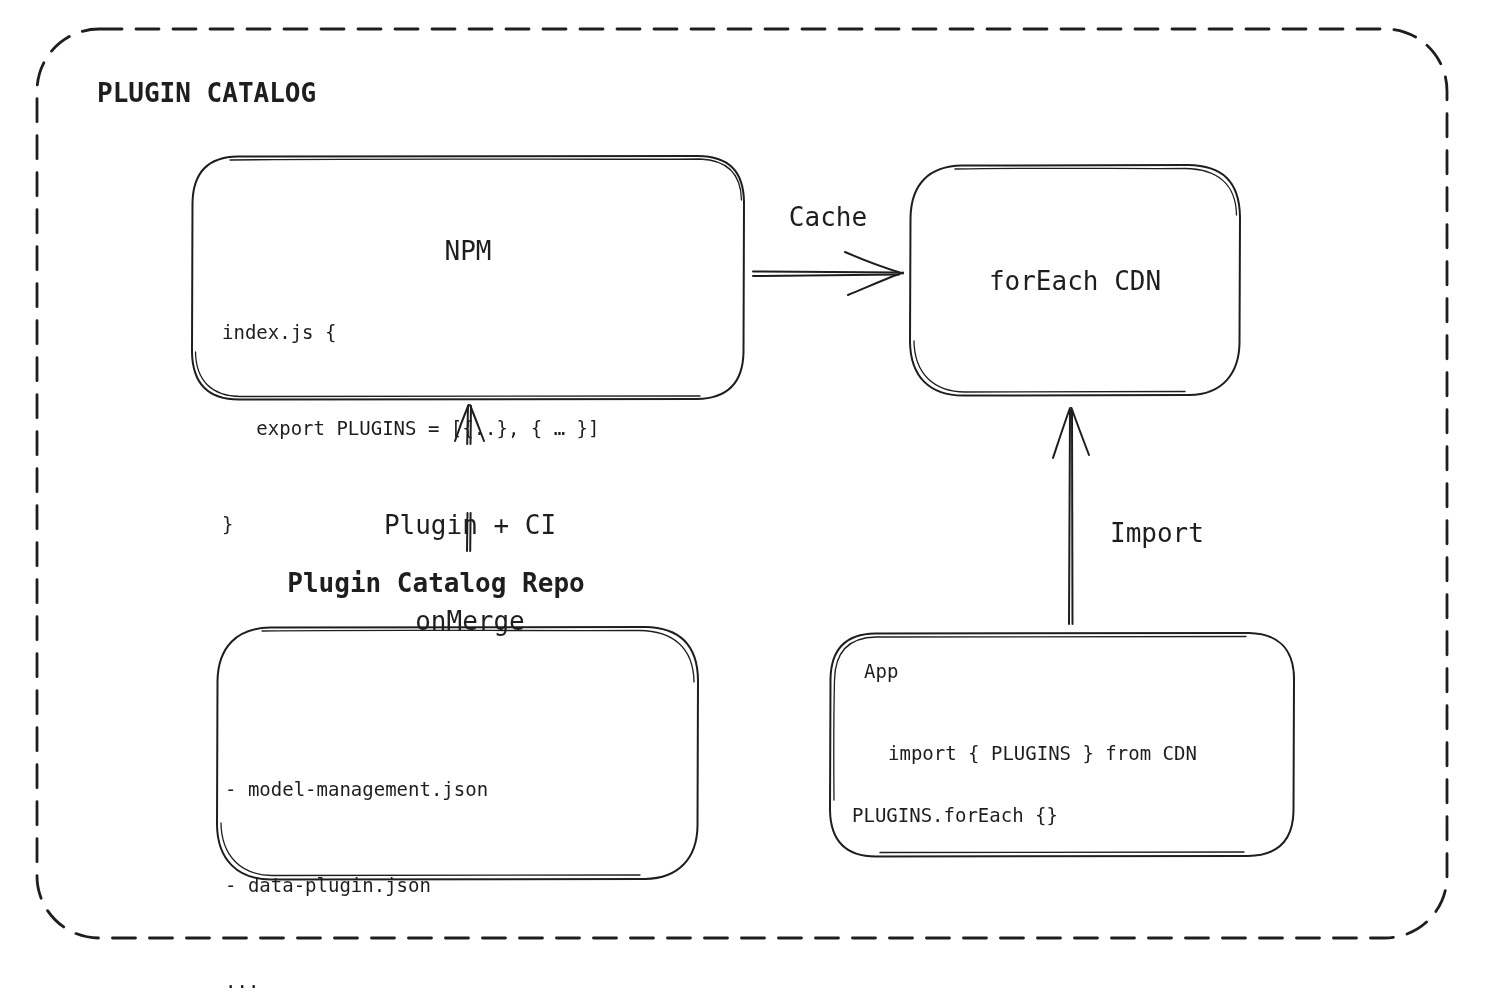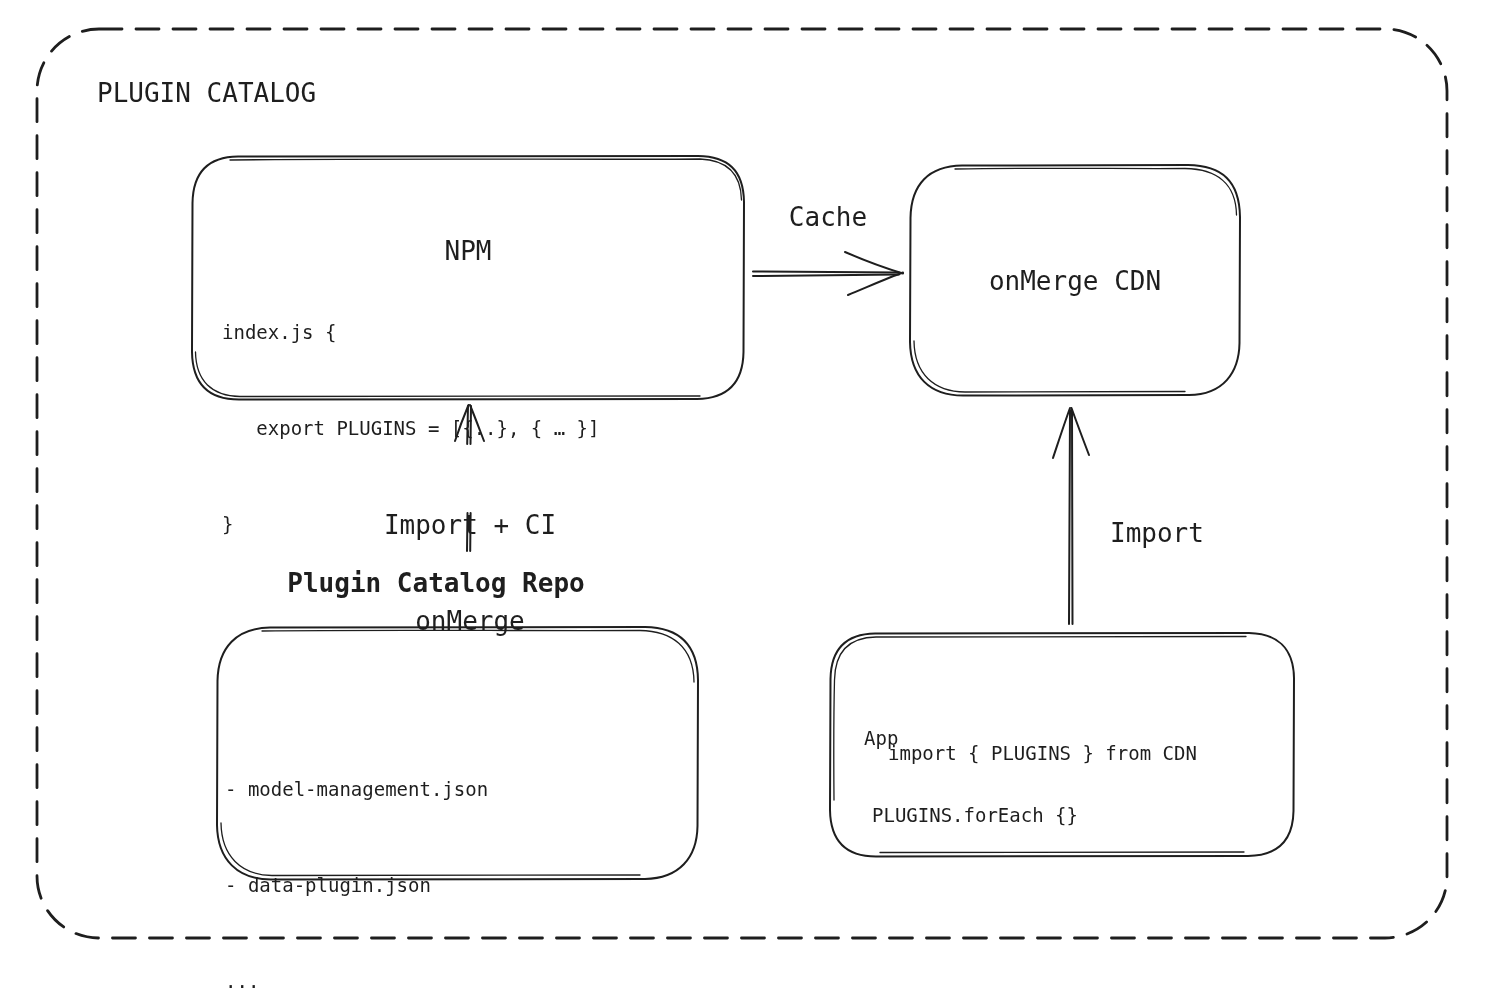--- a/index.html
+++ b/index.html
@@ -109,44 +109,44 @@
     </g>
 
     <g stroke-width="2">
       <path d="M 1069 624 L 1070 410"></path>
       <path d="M 1072.5 624 L 1072 410"></path>
       <path d="M 1053 458 C 1059 440 1064.5 423 1070 408"></path>
       <path d="M 1089 455 C 1082.5 438 1076.5 422 1071.5 408"></path>
     </g>
   </svg>
 
-  <div class="txt lbl" style="left:97px; top:77px;">PLUGIN CATALOG</div>
+  <div class="txt lbl" style="left:97px; top:77px;font-weight:bold;">PLUGIN CATALOG</div>
 
   <div class="txt lbl center" style="left:192px; top:195px; width:552px;margin-top:40px;">NPM</div>
   <div class="txt" style="left:222px; top:252px;">
     <div>index.js {</div>
     <div>   export PLUGINS = [{..}, { … }]</div>
     <div>}</div>
   </div>
 
   <div class="txt lbl center" style="left:750px; top:201px; width:156px;">Cache</div>
 
-  <div class="txt lbl center" style="left:910px; top:265px; width:330px;">onMerge CDN</div>
+  <div class="txt lbl center" style="left:910px; top:265px; width:330px;">forEach CDN</div>
 
   <div class="txt lbl center" style="left:320px; top:445px; width:300px;">
-    <div>Import + CI</div>
+    <div>Plugin + CI</div>
     <div>onMerge</div>
   </div>
 
   <div class="txt lbl center" style="left:236px; top:567px; width:400px;font-weight:bold;">Plugin Catalog Repo</div>
   <div class="txt" style="left:225px; top:709px;">
     <div>- model-management.json</div>
     <div>- data-plugin.json</div>
     <div>...</div>
   </div>
 
   <div class="txt lbl" style="left:1110px; top:517px;">Import</div>
 
-  <div class="txt" style="left:864px; top:722px;">App</div>
+  <div class="txt" style="left:864px; top:655px;">App</div>
   <div class="txt" style="left:860px; top:737px;margin-left:28px;">import { PLUGINS } from CDN</div>
-  <div class="txt" style="left:872px; top:799px;">PLUGINS.forEach {}</div>
+  <div class="txt" style="left:852px; top:799px;">PLUGINS.forEach {}</div>
 
 </div>
 
 </body></html>

